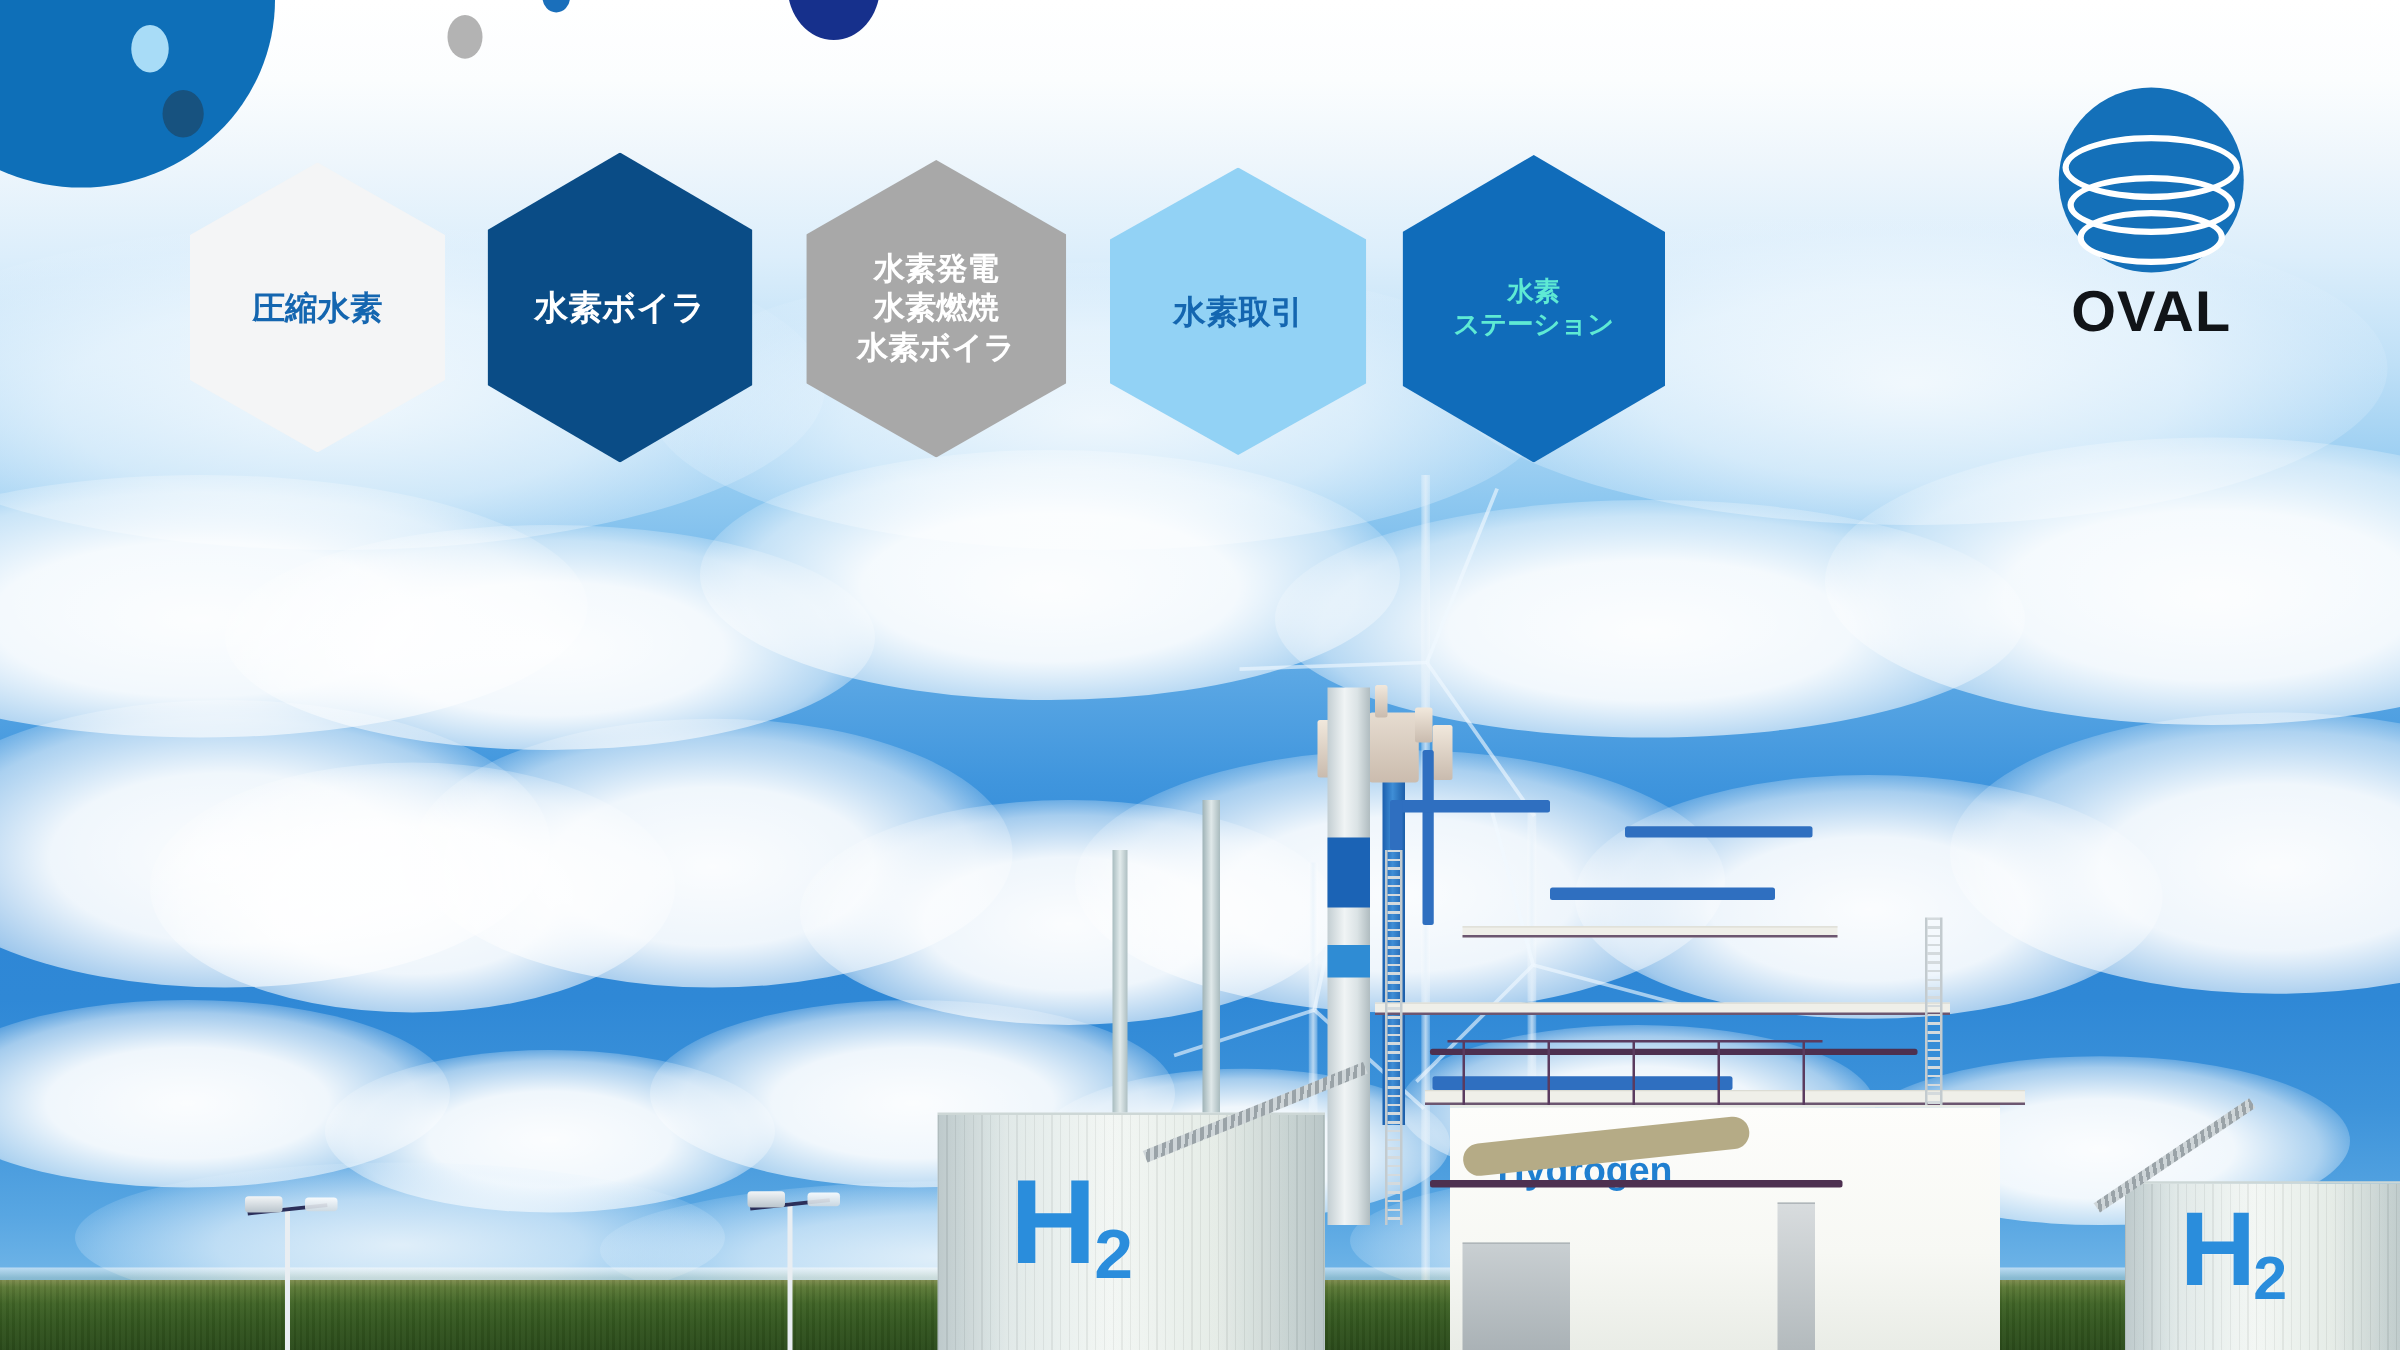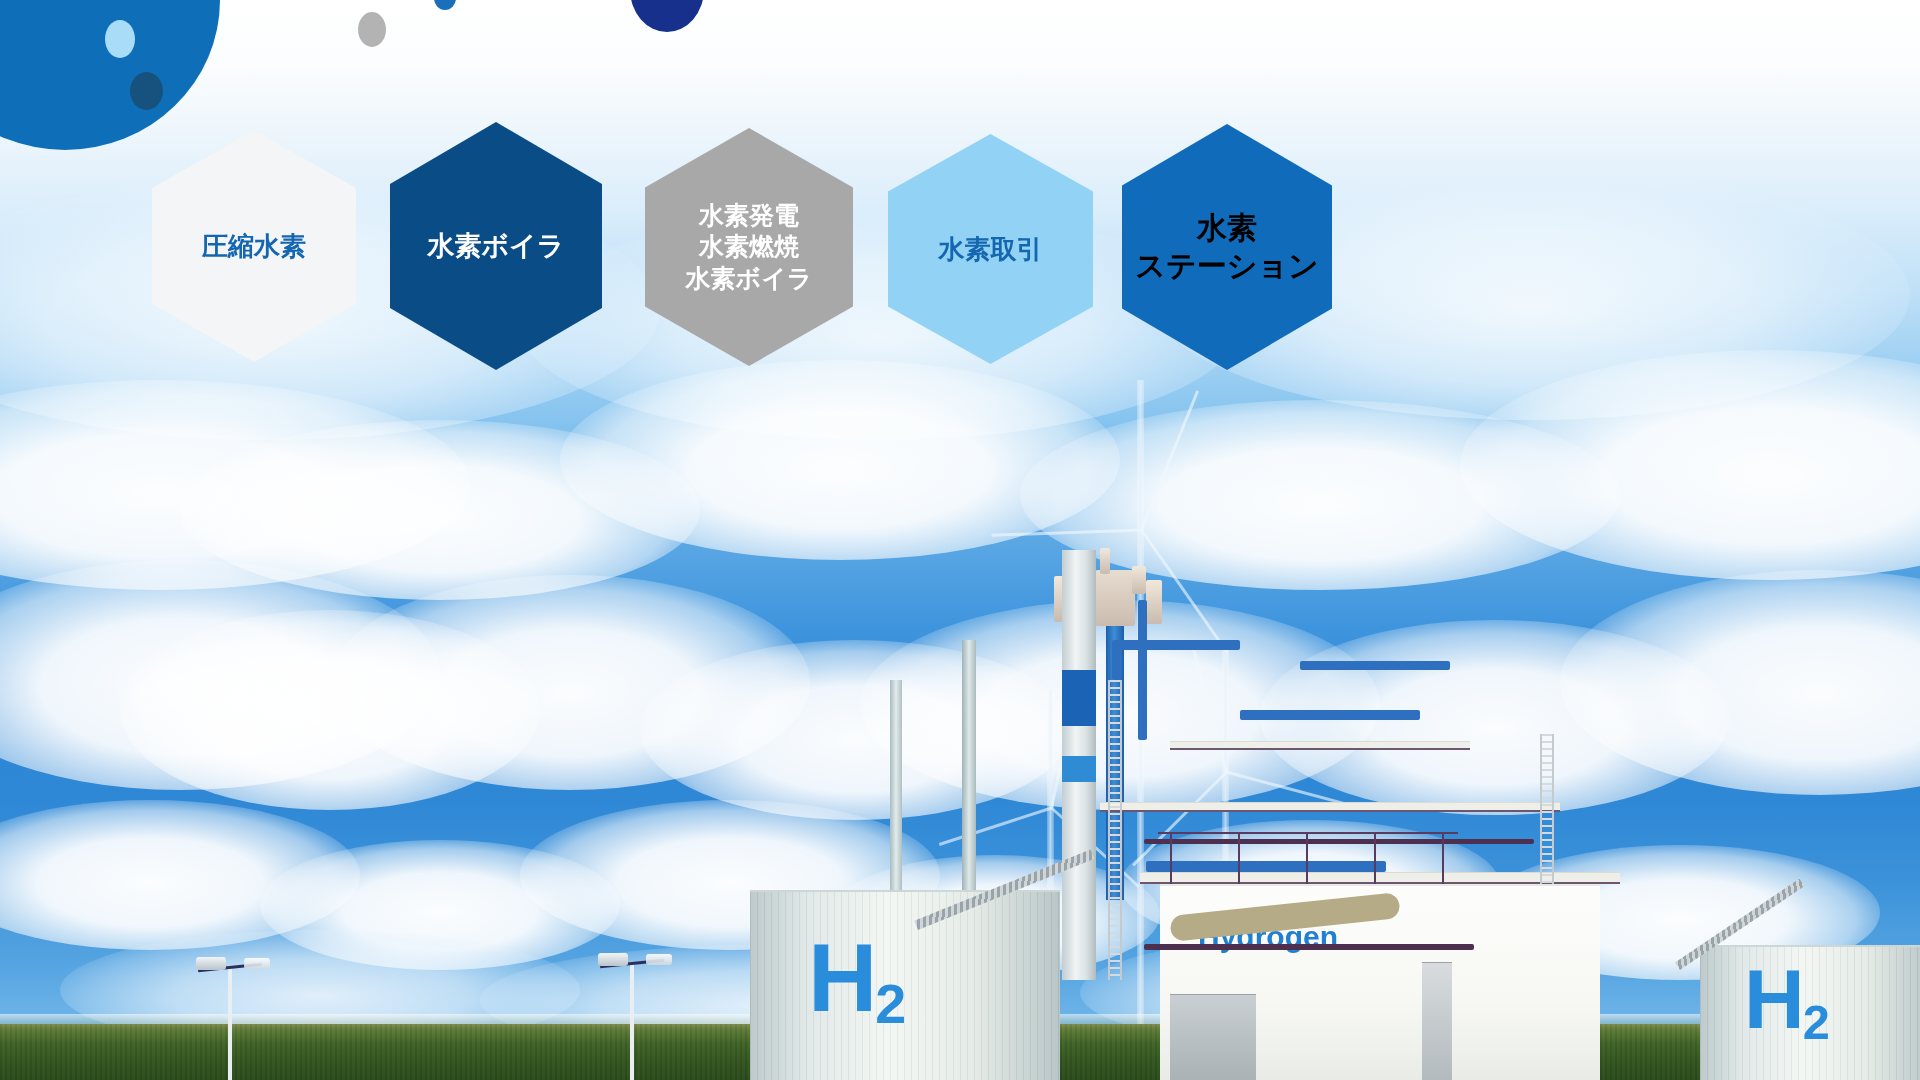--- a/index.html
+++ b/index.html
@@ -318,20 +318,28 @@
       <span class="hex-label" style="color:#1466b0; font-size:26px;">水素取引</span>
     </div>
 
     <div class="hex" style="left:645px; top:128px; width:208px; height:238px; background:#a8a8a8;">
       <span class="hex-label" style="color:#ffffff; font-size:25px;">水素発電
 水素燃焼
 水素ボイラ</span>
     </div>
 
     <div class="hex" style="left:1122px; top:124px; width:210px; height:246px; background:#106cba;">
-      <span class="hex-label" style="color:#000000; font-size:30px;">水素
+      <span class="hex-label" style="color:#5eead4; font-size:21px;">水素
 ステーション</span>
     </div>
   </div>
 
 
+  <div class="logo" style="left:1647px; top:70px;">
+    <div class="logo-mark" style="width:148px; height:148px;">
+      <div class="ring" style="top:38px; width:142px; height:52px; left:50%;"></div>
+      <div class="ring" style="top:70px; width:134px; height:48px; left:50%;"></div>
+      <div class="ring" style="top:98px; width:118px; height:44px; left:50%;"></div>
+    </div>
+    <div class="logo-word" style="font-size:46px; margin-top:8px;">OVAL</div>
+  </div>
 
 </div>
 
 </body></html>

